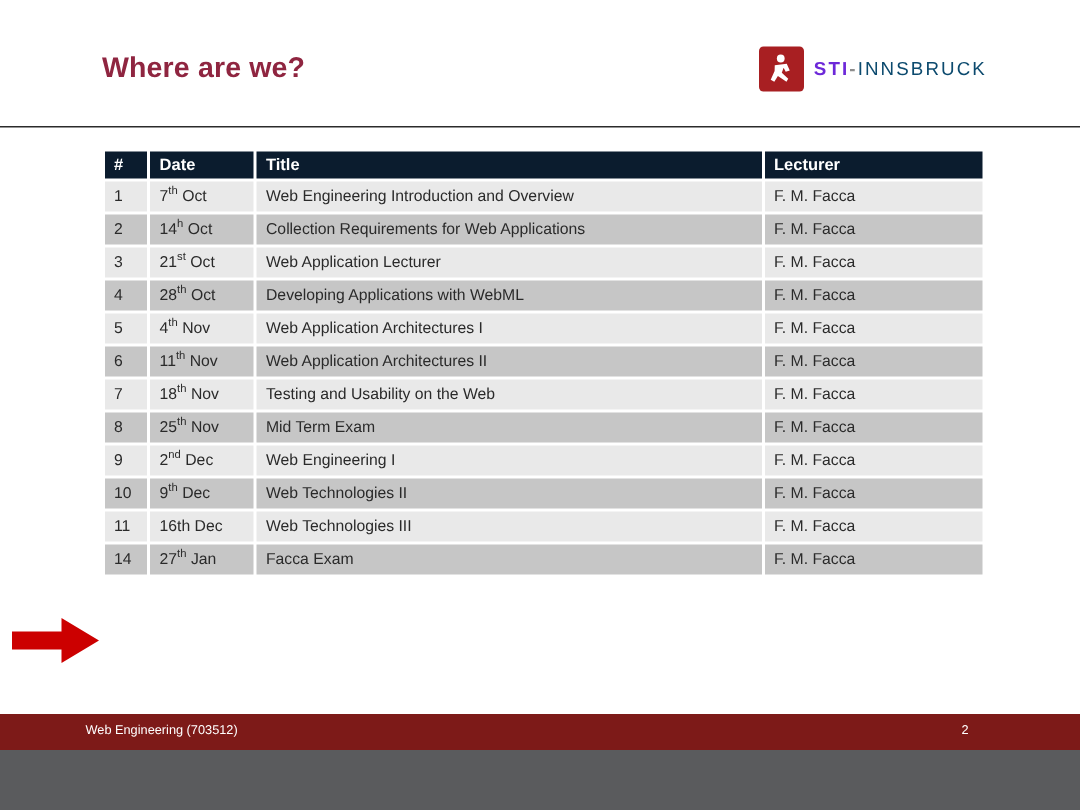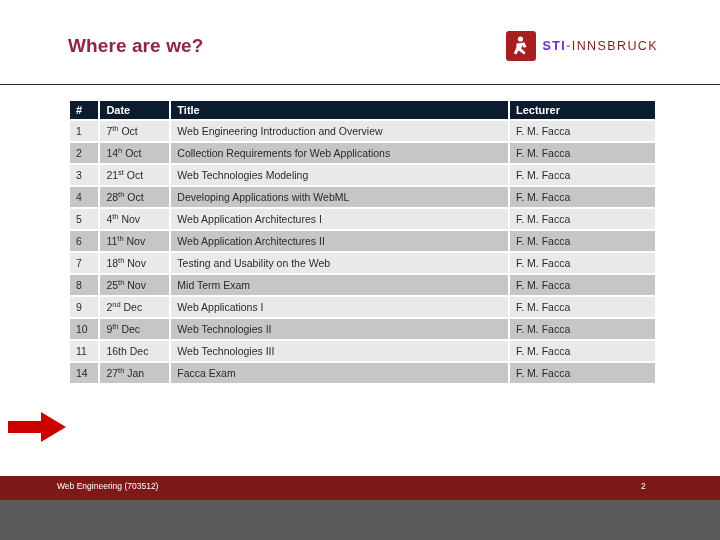--- a/index.html
+++ b/index.html
@@ -61,21 +61,21 @@
   }
   .brand-text .b-sti {
     color: #6d28d9;
     font-weight: bold;
   }
   .brand-text .b-sep {
     color: #8d8d8d;
     font-weight: bold;
   }
   .brand-text .b-city {
-    color: #7f1d1d;
+    color: #0c4a6e;
     font-weight: normal;
   }
 
   .header-rule {
     position: absolute;
     left: 0;
     top: 84px;
     width: 720px;
     height: 1px;
     background: #2b2b2b;
@@ -224,21 +224,21 @@
         </tr>
         <tr class="row-dark">
           <td class="c-num">2</td>
           <td class="c-date">14<sup>h</sup> Oct</td>
           <td class="c-title">Collection Requirements for Web Applications</td>
           <td class="c-lecturer">F. M. Facca</td>
         </tr>
         <tr class="row-light">
           <td class="c-num">3</td>
           <td class="c-date">21<sup>st</sup> Oct</td>
-          <td class="c-title">Web Technologies Modeling</td>
+          <td class="c-title">Web Application Lecturer</td>
           <td class="c-lecturer">F. M. Facca</td>
         </tr>
         <tr class="row-dark">
           <td class="c-num">4</td>
           <td class="c-date">28<sup>th</sup> Oct</td>
           <td class="c-title">Developing Applications with WebML</td>
           <td class="c-lecturer">F. M. Facca</td>
         </tr>
         <tr class="row-light">
           <td class="c-num">5</td>
@@ -260,21 +260,21 @@
         </tr>
         <tr class="row-dark">
           <td class="c-num">8</td>
           <td class="c-date">25<sup>th</sup> Nov</td>
           <td class="c-title">Mid Term Exam</td>
           <td class="c-lecturer">F. M. Facca</td>
         </tr>
         <tr class="row-light">
           <td class="c-num">9</td>
           <td class="c-date">2<sup>nd</sup> Dec</td>
-          <td class="c-title">Web Applications I</td>
+          <td class="c-title">Web Engineering I</td>
           <td class="c-lecturer">F. M. Facca</td>
         </tr>
         <tr class="row-dark">
           <td class="c-num">10</td>
           <td class="c-date">9<sup>th</sup> Dec</td>
           <td class="c-title">Web Technologies II</td>
           <td class="c-lecturer">F. M. Facca</td>
         </tr>
         <tr class="row-light">
           <td class="c-num">11</td>

